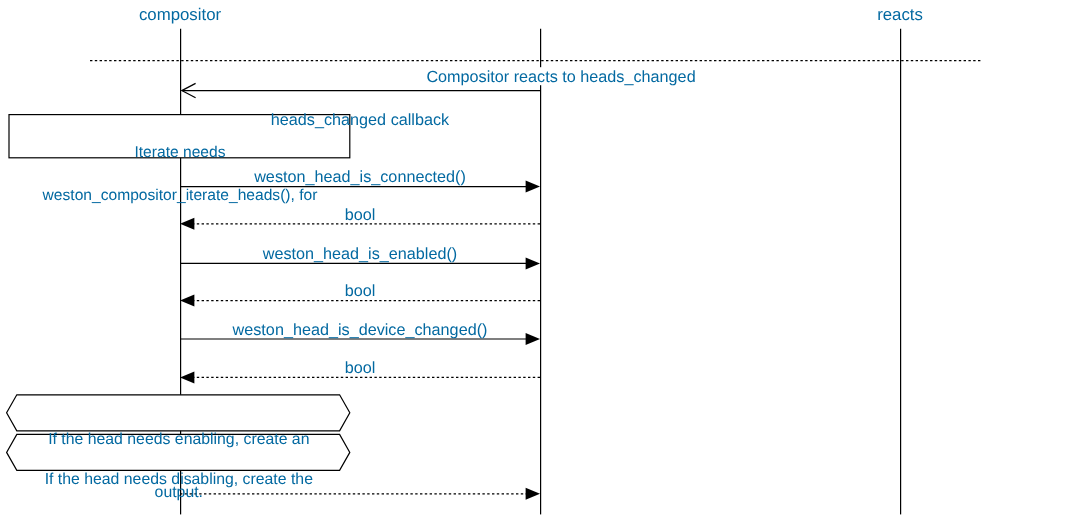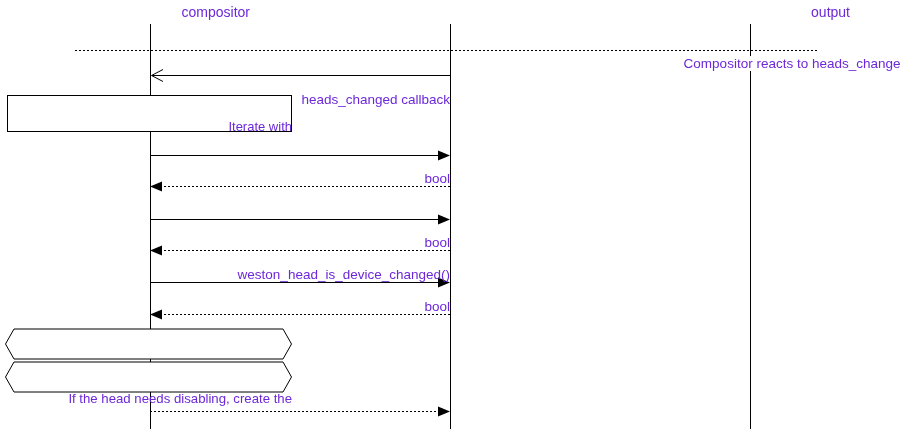--- a/index.html
+++ b/index.html
@@ -16,23 +16,23 @@
     color: #000000;
     overflow: hidden;
   }
   #diagram-svg {
     position: absolute;
     left: 0; top: 0;
     width: 900px; height: 429px;
   }
   .txt {
     position: absolute;
-    text-align: right;
+    text-align: center;
     white-space: pre;
-    color: #6d28d9;
+    color: #0369a1;
   }
   .actor-label {
     font-size: 14px;
     line-height: 15px;
     top: 5px;
     width: 200px;
   }
   .msg-label {
     font-size: 13.5px;
     line-height: 14px;
@@ -99,36 +99,41 @@
     <polygon points="150,314.5 162,309.5 162,319.5" fill="#000"></polygon>
 
     <polygon points="14,329 283,329 291.5,344 283,359 14,359 5.5,344" fill="#fff" stroke="#000" stroke-width="1"></polygon>
     <polygon points="14,362 283,362 291.5,377 283,392 14,392 5.5,377" fill="#fff" stroke="#000" stroke-width="1"></polygon>
 
     <line x1="150" y1="411.5" x2="439" y2="411.5" stroke="#000" stroke-width="1" stroke-dasharray="2,2"></line>
     <polygon points="450,411.5 438,406.5 438,416.5" fill="#000"></polygon>
   </svg>
 
   <div class="txt actor-label" style="left:50px;">compositor</div>
-  <div class="txt actor-label" style="left:650px;">output</div>
+  <div class="txt actor-label" style="left:650px;">reacts</div>
 
   <div class="txt divider-label">
     <span>Compositor reacts to heads_changed</span>
   </div>
 
   <div class="txt msg-label" style="top:61px;margin-top:32px;">heads_changed callback</div>
+  <div class="txt msg-label" style="top:141px;">weston_head_is_connected()</div>
   <div class="txt msg-label" style="top:172px;">bool</div>
+  <div class="txt msg-label" style="top:205px;">weston_head_is_enabled()</div>
   <div class="txt msg-label" style="top:236px;">bool</div>
   <div class="txt msg-label" style="top:268px;">weston_head_is_device_changed()</div>
   <div class="txt msg-label" style="top:300px;">bool</div>
 
   <div class="txt note-text" style="left:8px; top:97px; width:284px;">
-    <div>Iterate with</div>
+    <div>Iterate needs</div>
+    <div>weston_compositor_iterate_heads(), for</div>
   </div>
 
   <div class="txt hex-text" style="left:6px; top:330px; width:286px;">
+    <div>If the head needs enabling, create an</div>
+    <div>output.</div>
   </div>
   <div class="txt hex-text" style="left:6px; top:363px; width:286px;">
     <div>If the head needs disabling, create the</div>
     
   </div>
 
 </div>
 
 </body></html>

